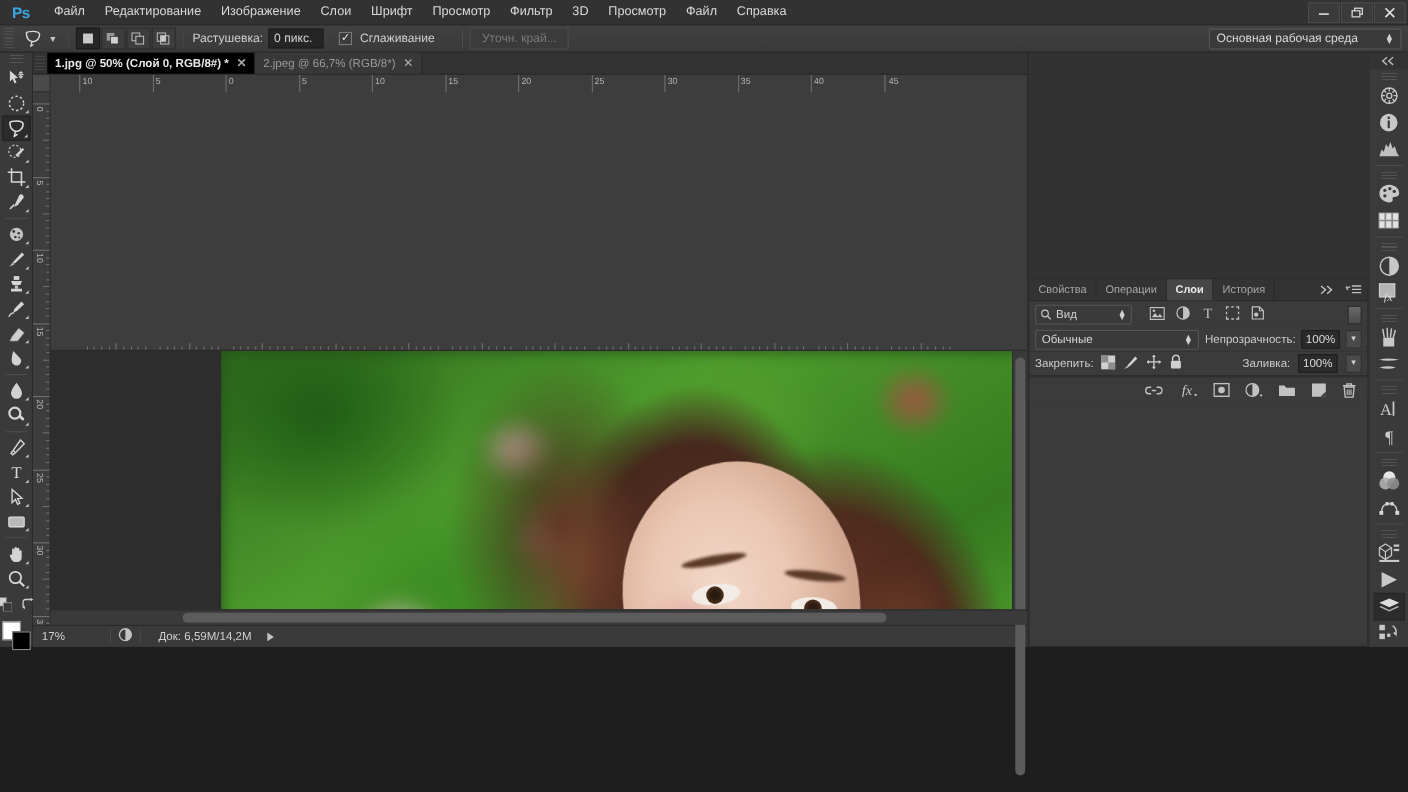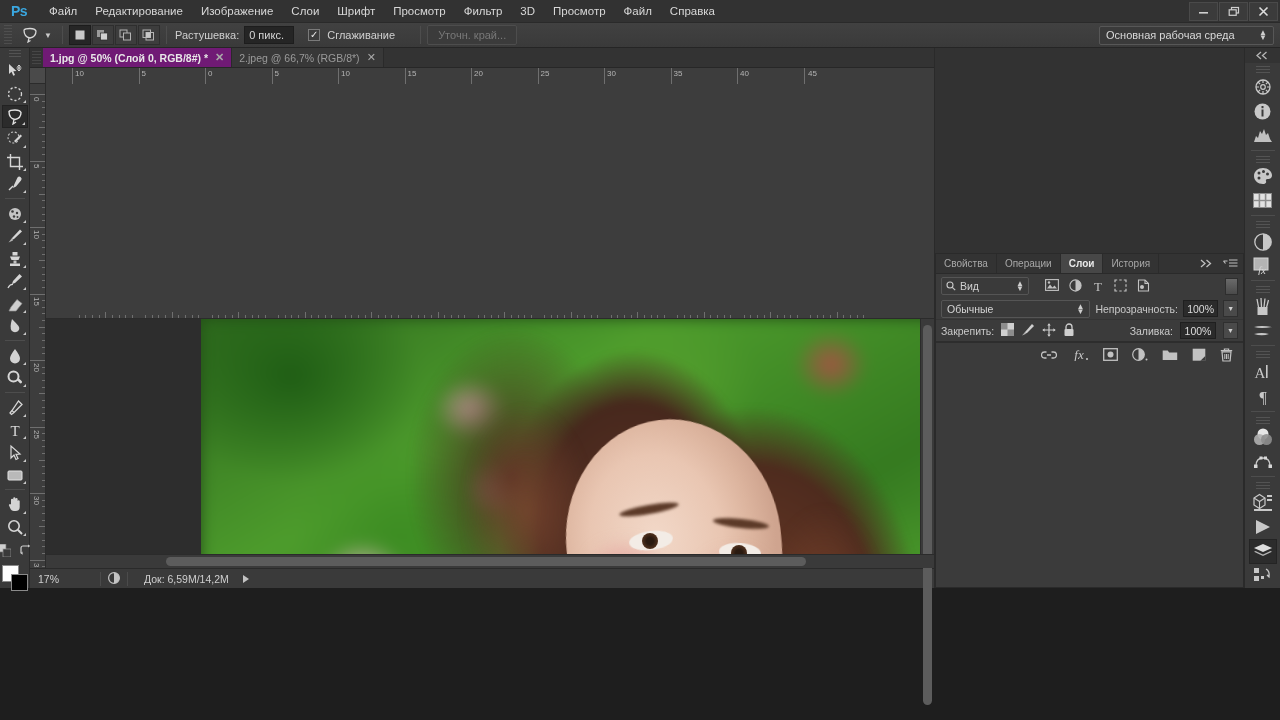--- a/index.html
+++ b/index.html
@@ -237,21 +237,21 @@
     display: flex; align-items: center;
     padding: 0 7px;
     font-size: 10.5px;
     color: #9a9a9a;
     background: #383838;
     border-right: 1px solid #2a2a2a;
     gap: 7px;
     white-space: nowrap;
     cursor: default;
   }
-  .doctab.active { background: #701a75; color: #e8e8e8; font-weight: bold; }
+  .doctab.active { background: #000000; color: #e8e8e8; font-weight: bold; }
   .tabclose { color: #a8a8a8; font-size: 11px; }
 
   .rulerrow { display: flex; flex: 1 1 auto; min-height: 0; }
   .corner {
     width: 16px; height: 16px;
     background: #4a4a4a;
     border-right: 1px solid #2b2b2b;
     border-bottom: 1px solid #2b2b2b;
     flex: 0 0 16px;
   }

